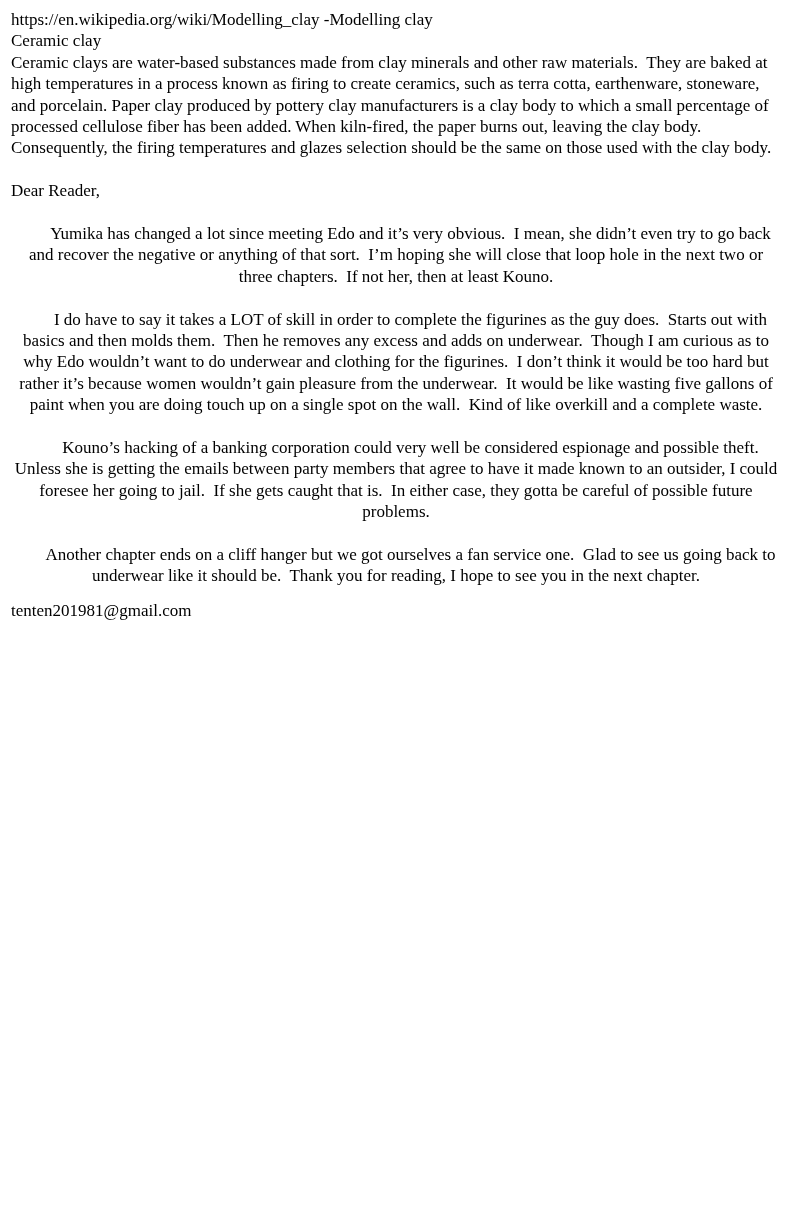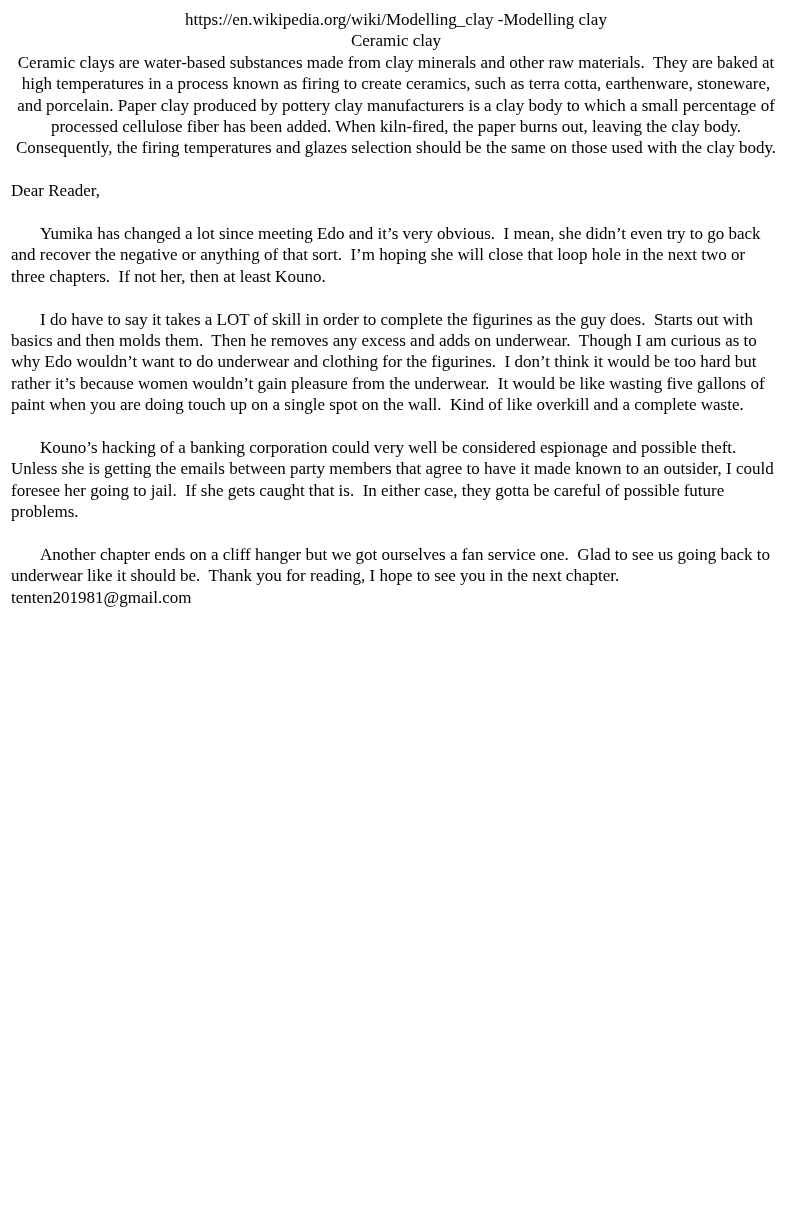--- a/index.html
+++ b/index.html
@@ -18,34 +18,34 @@
   }
   .page {
     box-sizing: border-box;
     width: 792px;
     height: 1224px;
     padding: 9px 11px 0 11px;
     background: #ffffff;
   }
   .doc-header p {
     margin: 0;
-    text-align: center;
     white-space: pre-wrap;
   }
   .letter p {
     margin: 21.4px 0 0 0;
     text-align: left;
     white-space: pre-wrap;
     font-family: Liberation Serif, serif;
   }
   .letter p.indent {
     text-indent: 29px;
+    text-align: center;
   }
   .letter p.tight {
-    margin-top: 0;
+    margin-top: 13px;
   }
 </style>
 </head>
 <body>
 
 <div class="page">
 
   <header class="doc-header">
     <p>https://en.wikipedia.org/wiki/Modelling_clay -Modelling clay</p>
     <p>Ceramic clay</p>

